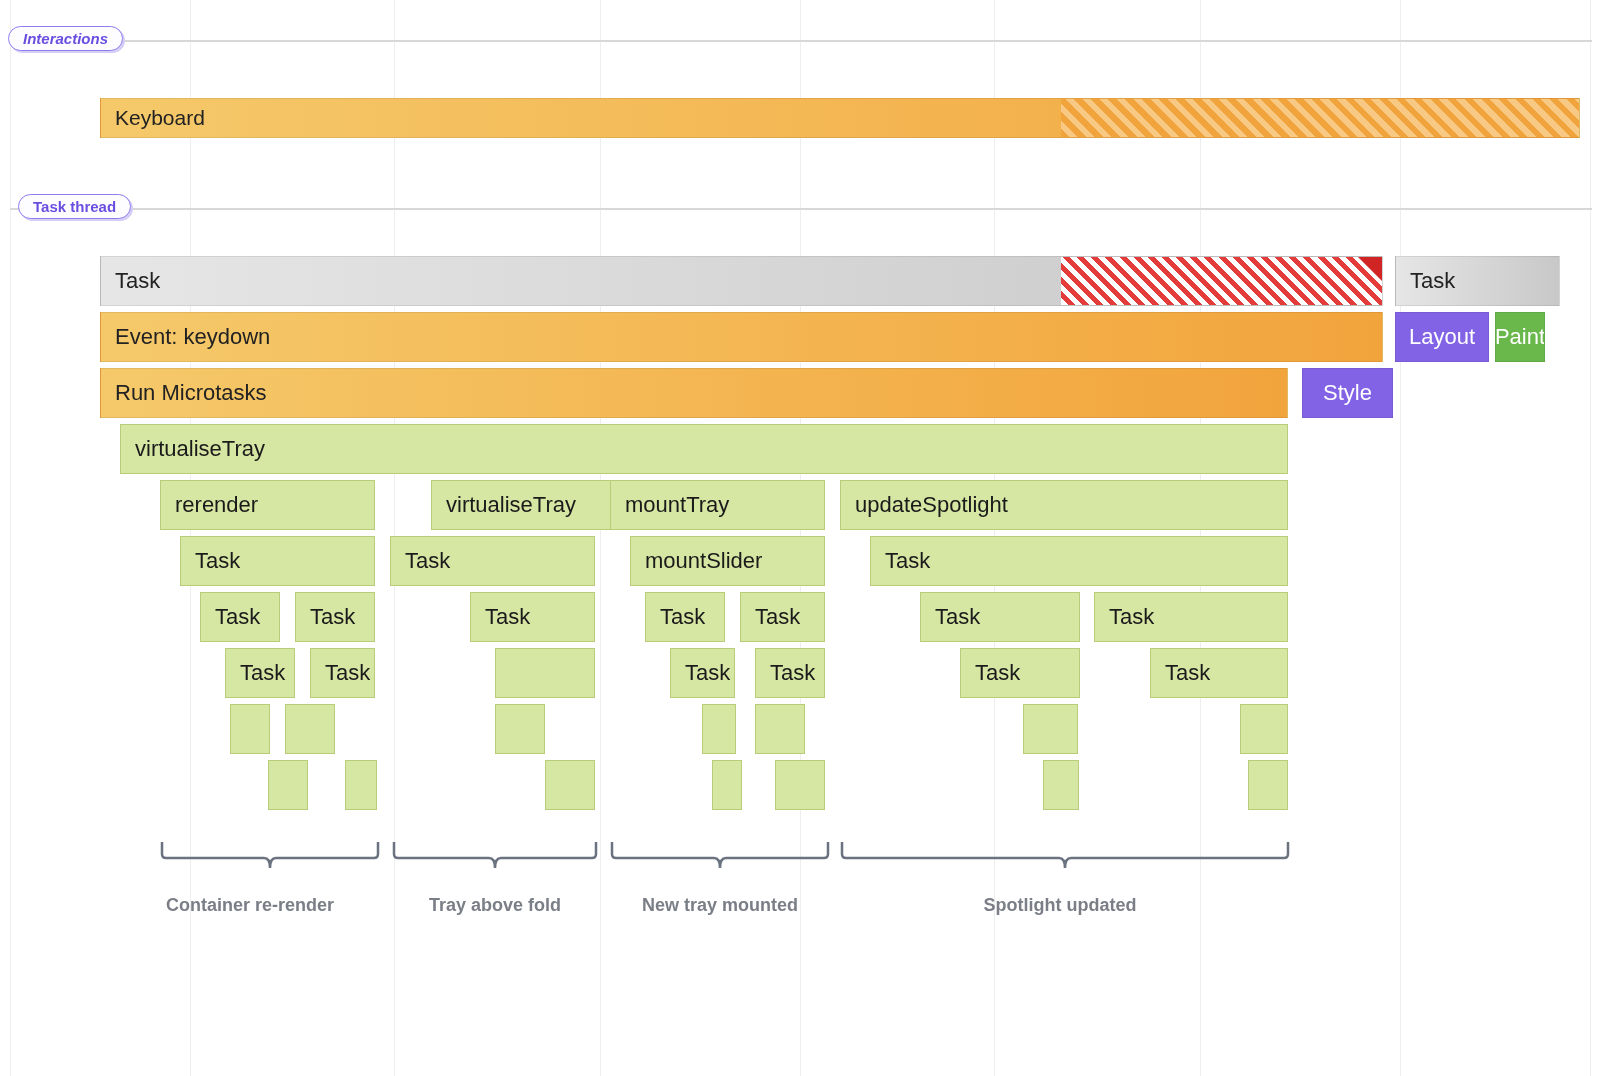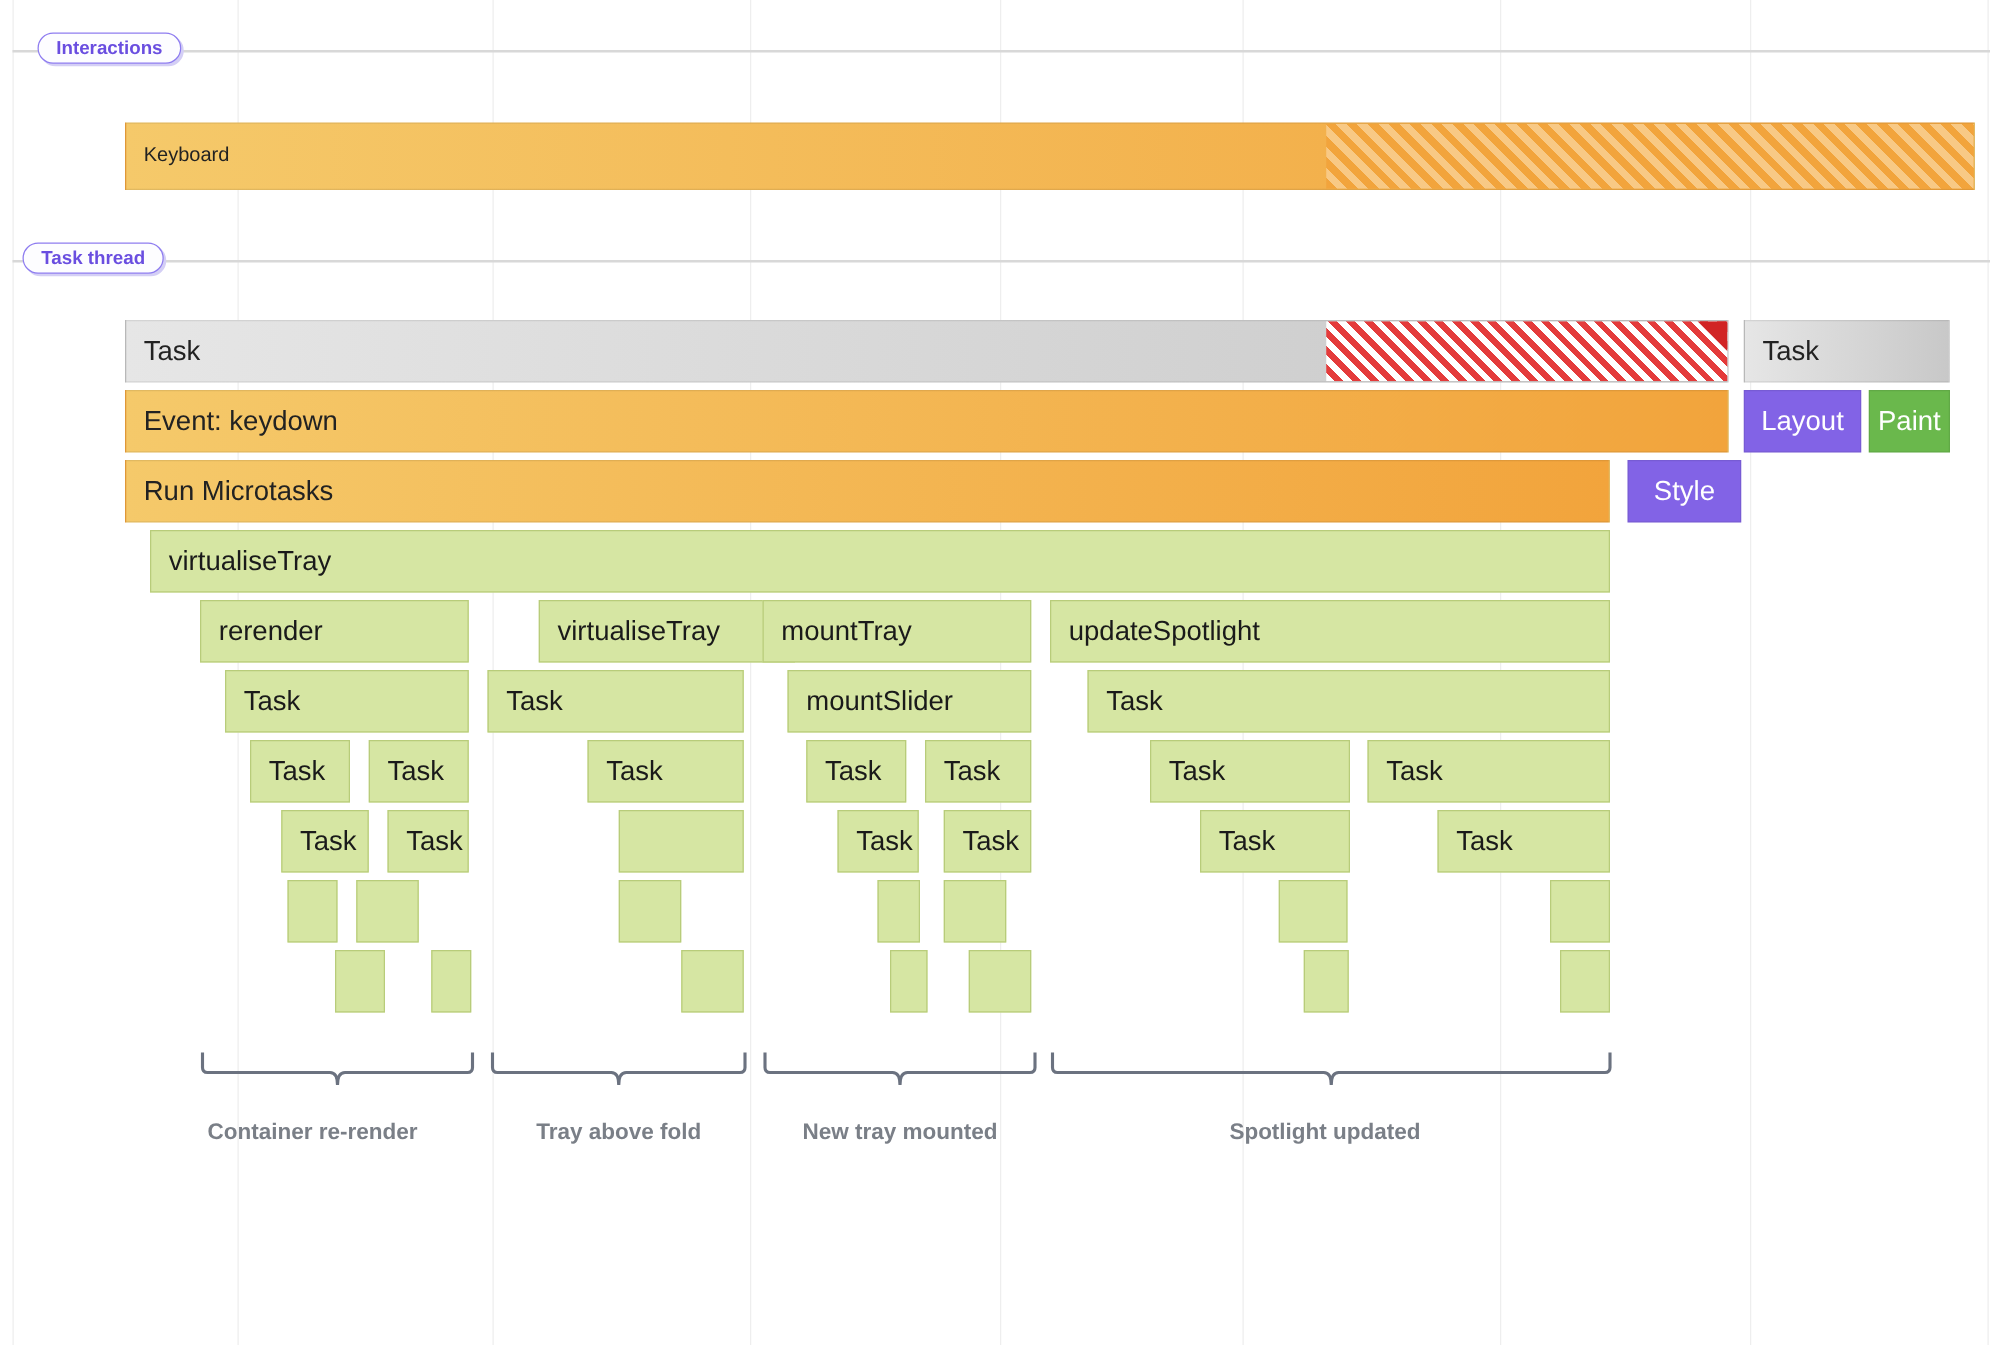--- a/index.html
+++ b/index.html
@@ -60,23 +60,23 @@
     white-space: nowrap;
     overflow: hidden;
   }
   .gradient-orange {
     background: linear-gradient(90deg, #f5c96a 0%, #f2a43c 100%);
     color: #222;
   }
   .gradient-orange-keyboard {
     background: linear-gradient(90deg, #f5c96a 0%, #f2a43c 100%);
     color: #222;
-    height: 54px;
+    height: 40px;
     font-weight: 500;
-    font-size: 16px;
+    font-size: 21px;
   }
   .hatched-orange {
     position: absolute;
     top: 0; bottom: 0;
     background: repeating-linear-gradient(
       45deg,
       #f2a43c,
       #f2a43c 6px,
       #f8c985 6px,
       #f8c985 12px
@@ -133,21 +133,21 @@
   <div style="left:190px"></div>
   <div style="left:394px"></div>
   <div style="left:600px"></div>
   <div style="left:800px"></div>
   <div style="left:994px"></div>
   <div style="left:1200px"></div>
   <div style="left:1400px"></div>
   <div style="left:1590px"></div>
 </div>
 
-<div style="position:absolute; top:26px; left:30px;">
+<div style="position:absolute; top:26px; left:8px;font-style:italic;">
   <span class="section-label">Interactions</span>
 </div>
 <div class="section-rule" style="top:40px; left:10px; right:10px;"></div>
 
 <div class="bars-area" style="top:98px; height:54px;">
   <div class="bar gradient-orange-keyboard" style="left:0; width:1480px;">
     <span>Keyboard</span>
     <div class="hatched-orange" style="left:960px; right:0;"></div>
   </div>
 </div>
@@ -167,21 +167,21 @@
   <div class="bar gray-task" style="left:1295px; width:165px; top:0;">
     <span>Task</span>
   </div>
 
   <div class="bar gradient-orange" style="left:0; width:1283px; top:56px;">
     <span>Event: keydown</span>
   </div>
   <div class="bar purple" style="left:1295px; width:94px; top:56px; justify-content:center; padding:0;">
     <span>Layout</span>
   </div>
-  <div class="bar green-paint" style="left:1395px; width:65px; top:56px; justify-content:center; padding:15px;">
+  <div class="bar green-paint" style="left:1395px; width:50px; top:56px; justify-content:center; padding:15px;">
     <span>Paint</span>
   </div>
 
   <div class="bar gradient-orange" style="left:0; width:1188px; top:112px;">
     <span>Run Microtasks</span>
   </div>
   <div class="bar purple" style="left:1192px; width:91px; top:112px; justify-content:center; padding:0;margin-left:10px;">
     <span>Style</span>
   </div>
 

